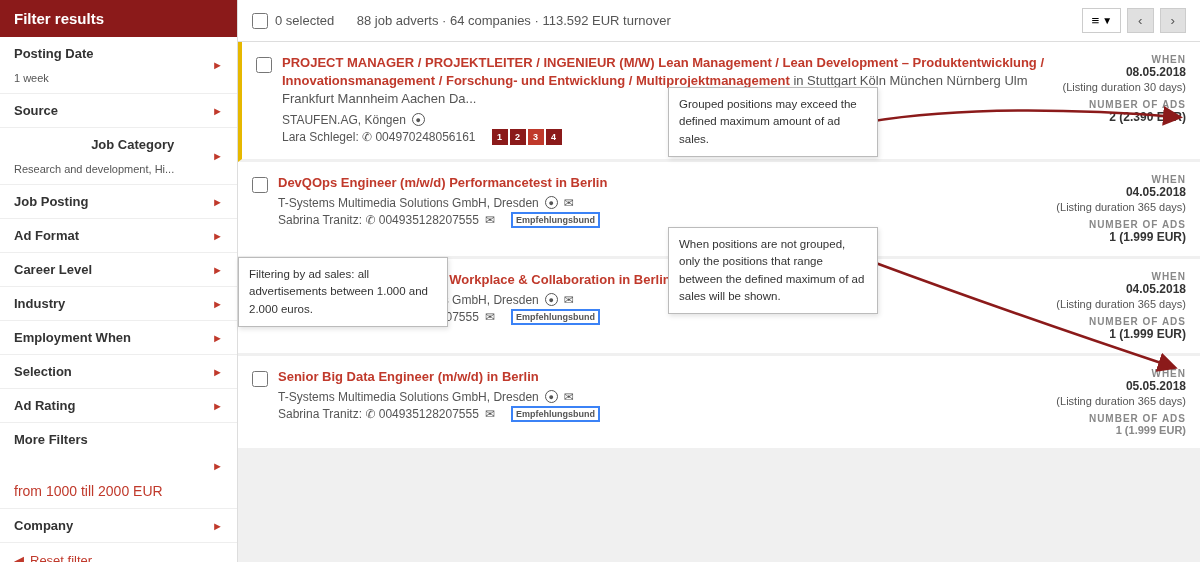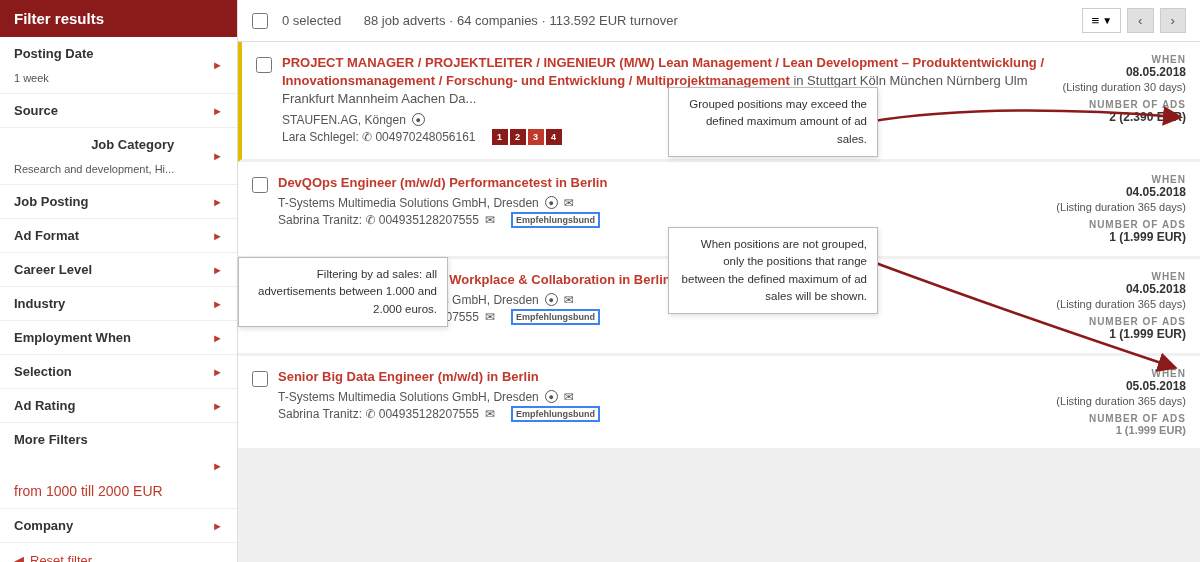--- a/index.html
+++ b/index.html
@@ -18,21 +18,21 @@
     .more-filters-header { display: flex; justify-content: space-between; align-items: center; padding: 9px 14px; cursor: pointer; }
     .more-filters-label { font-weight: bold; font-size: 13px; color: #333; }
     .more-filters-sub { font-size: 14px; color: #c0392b; margin-top: 36px; }
     .red-arrow { color: #c0392b; font-size: 11px; }
     .reset-filter { padding: 10px 14px; color: #c0392b; cursor: pointer; font-size: 13px; display: flex; align-items: center; gap: 6px; }
 
     
     .main { flex: 1; background: #f0f0f0; display: flex; flex-direction: column; }
 
     
-    .top-bar { display: flex; align-items: center; background: #fff; border-bottom: 1px solid #ddd; padding: 8px 14px; gap: 10px; }
+    .top-bar { display: flex; align-items: center; background: #fff; border-bottom: 1px solid #ddd; padding: 8px 14px; gap: 3px; }
     .top-bar-checkbox { width: 16px; height: 16px; }
     .top-bar-info { flex: 1; font-size: 13px; color: #555; }
     .top-bar-info span { margin: 0 4px; }
     .top-bar-controls { display: flex; align-items: center; gap: 6px; }
     .menu-btn { background: #fff; border: 1px solid #ccc; padding: 4px 8px; cursor: pointer; display: flex; align-items: center; gap: 3px; }
     .nav-btn { background: #e0e0e0; border: 1px solid #ccc; padding: 4px 10px; cursor: pointer; color: #555; }
 
     
     .listings { flex: 1; overflow-y: auto; }
     .job-card { background: #fff; border-bottom: 3px solid #f0f0f0; padding: 12px 14px; display: flex; gap: 10px; position: relative; }
@@ -45,21 +45,21 @@
     .badge-cell { width: 16px; height: 16px; background: #8b1a1a; color: #fff; font-size: 9px; display: flex; align-items: center; justify-content: center; font-weight: bold; }
     .empfehlung-badge { font-size: 9px; color: #555; border: 2px solid #3b82f6; padding: 1px 3px; margin-left: 10px; font-weight: bold; }
     .job-right { width: 130px; flex-shrink: 0; text-align: right; font-size: 11px; color: #555; }
     .when-label { font-size: 10px; color: #888; font-weight: bold; letter-spacing: 1px; text-transform: uppercase; }
     .when-date { font-size: 12px; color: #333; font-weight: bold; margin-bottom: 2px; }
     .when-duration { font-size: 11px; color: #555; margin-bottom: 6px; }
     .num-ads-label { font-size: 10px; color: #888; font-weight: bold; letter-spacing: 1px; text-transform: uppercase; }
     .num-ads-val { font-size: 12px; color: #333; font-weight: bold; }
 
     
-    .callout { position: absolute; background: #fff; border: 1px solid #bbb; padding: 8px 10px; font-size: 11.5px; color: #333; z-index: 20; max-width: 210px; box-shadow: 1px 2px 5px rgba(0,0,0,0.12); line-height: 1.5; text-align: right; }
+    .callout { position: absolute; background: #fff; border: 1px solid #bbb; padding: 8px 10px; font-size: 11.5px; color: #333; z-index: 20; max-width: 210px; box-shadow: 1px 2px 5px rgba(0,0,0,0.12); line-height: 1.5; }
   </style>
 </head>
 <body>
 
 <div class="container">
 
   <div class="sidebar">
     <div class="sidebar-title">Filter results</div>
 
     <div class="filter-item">

